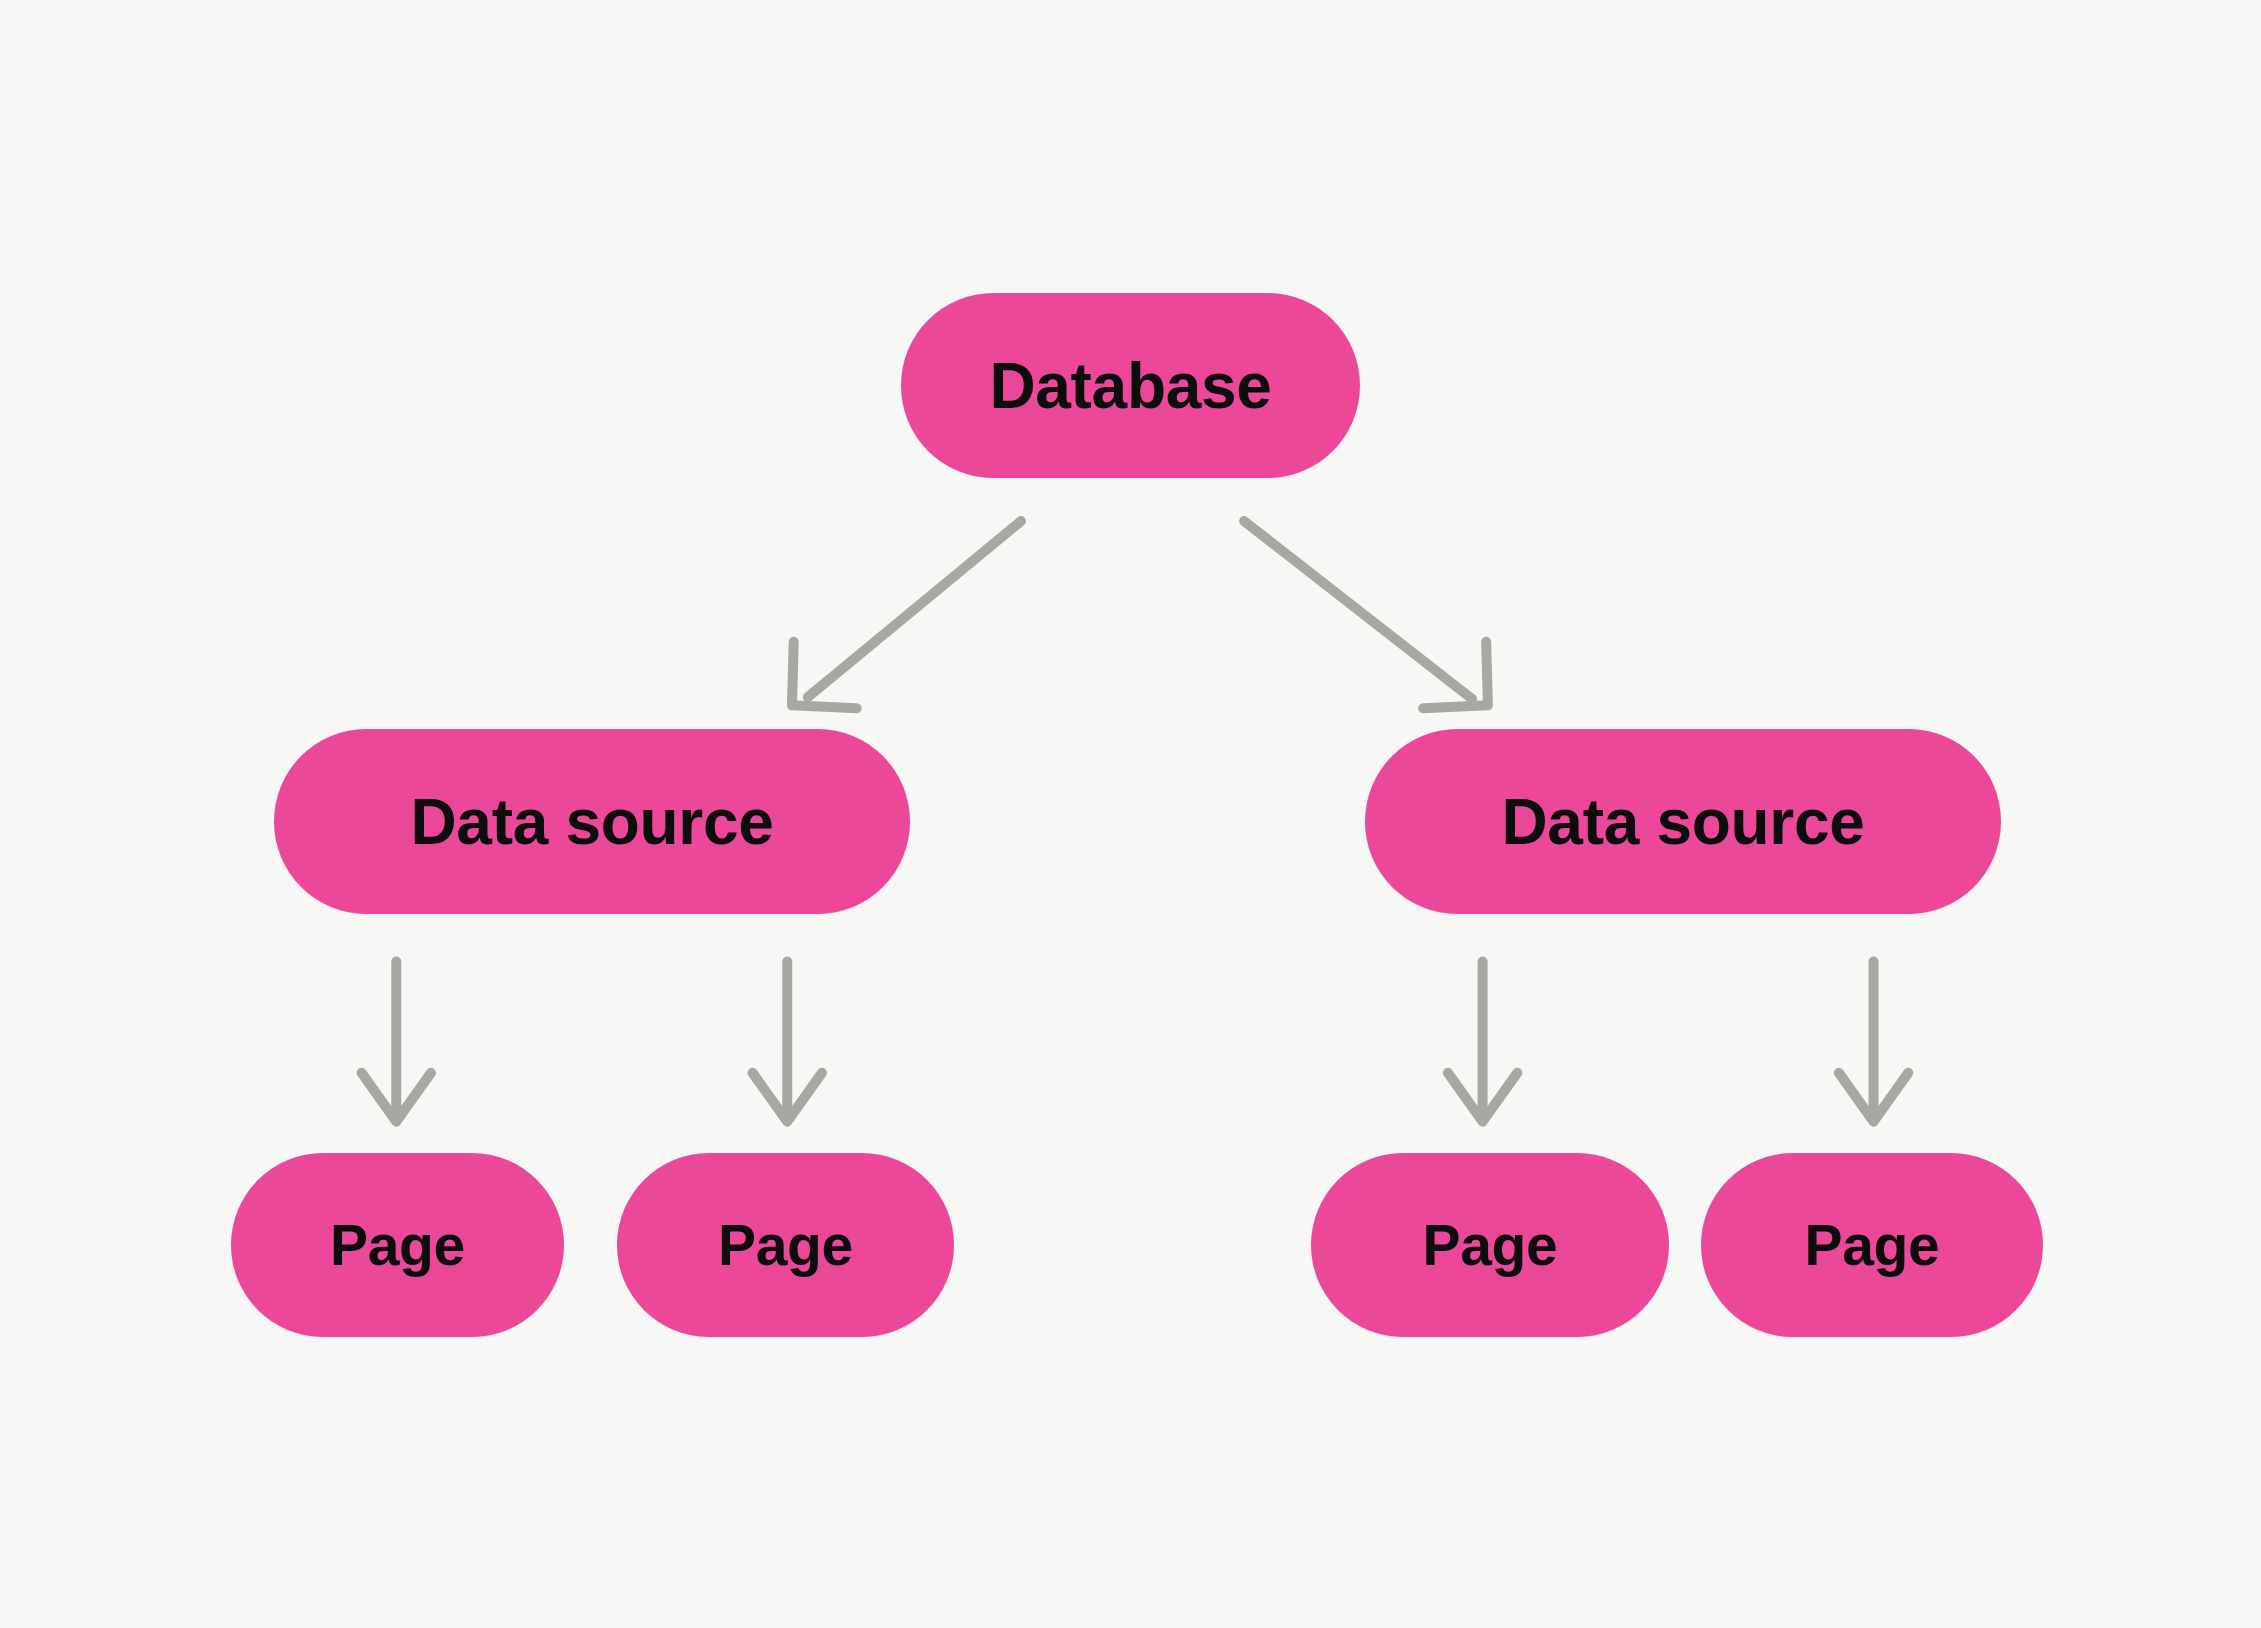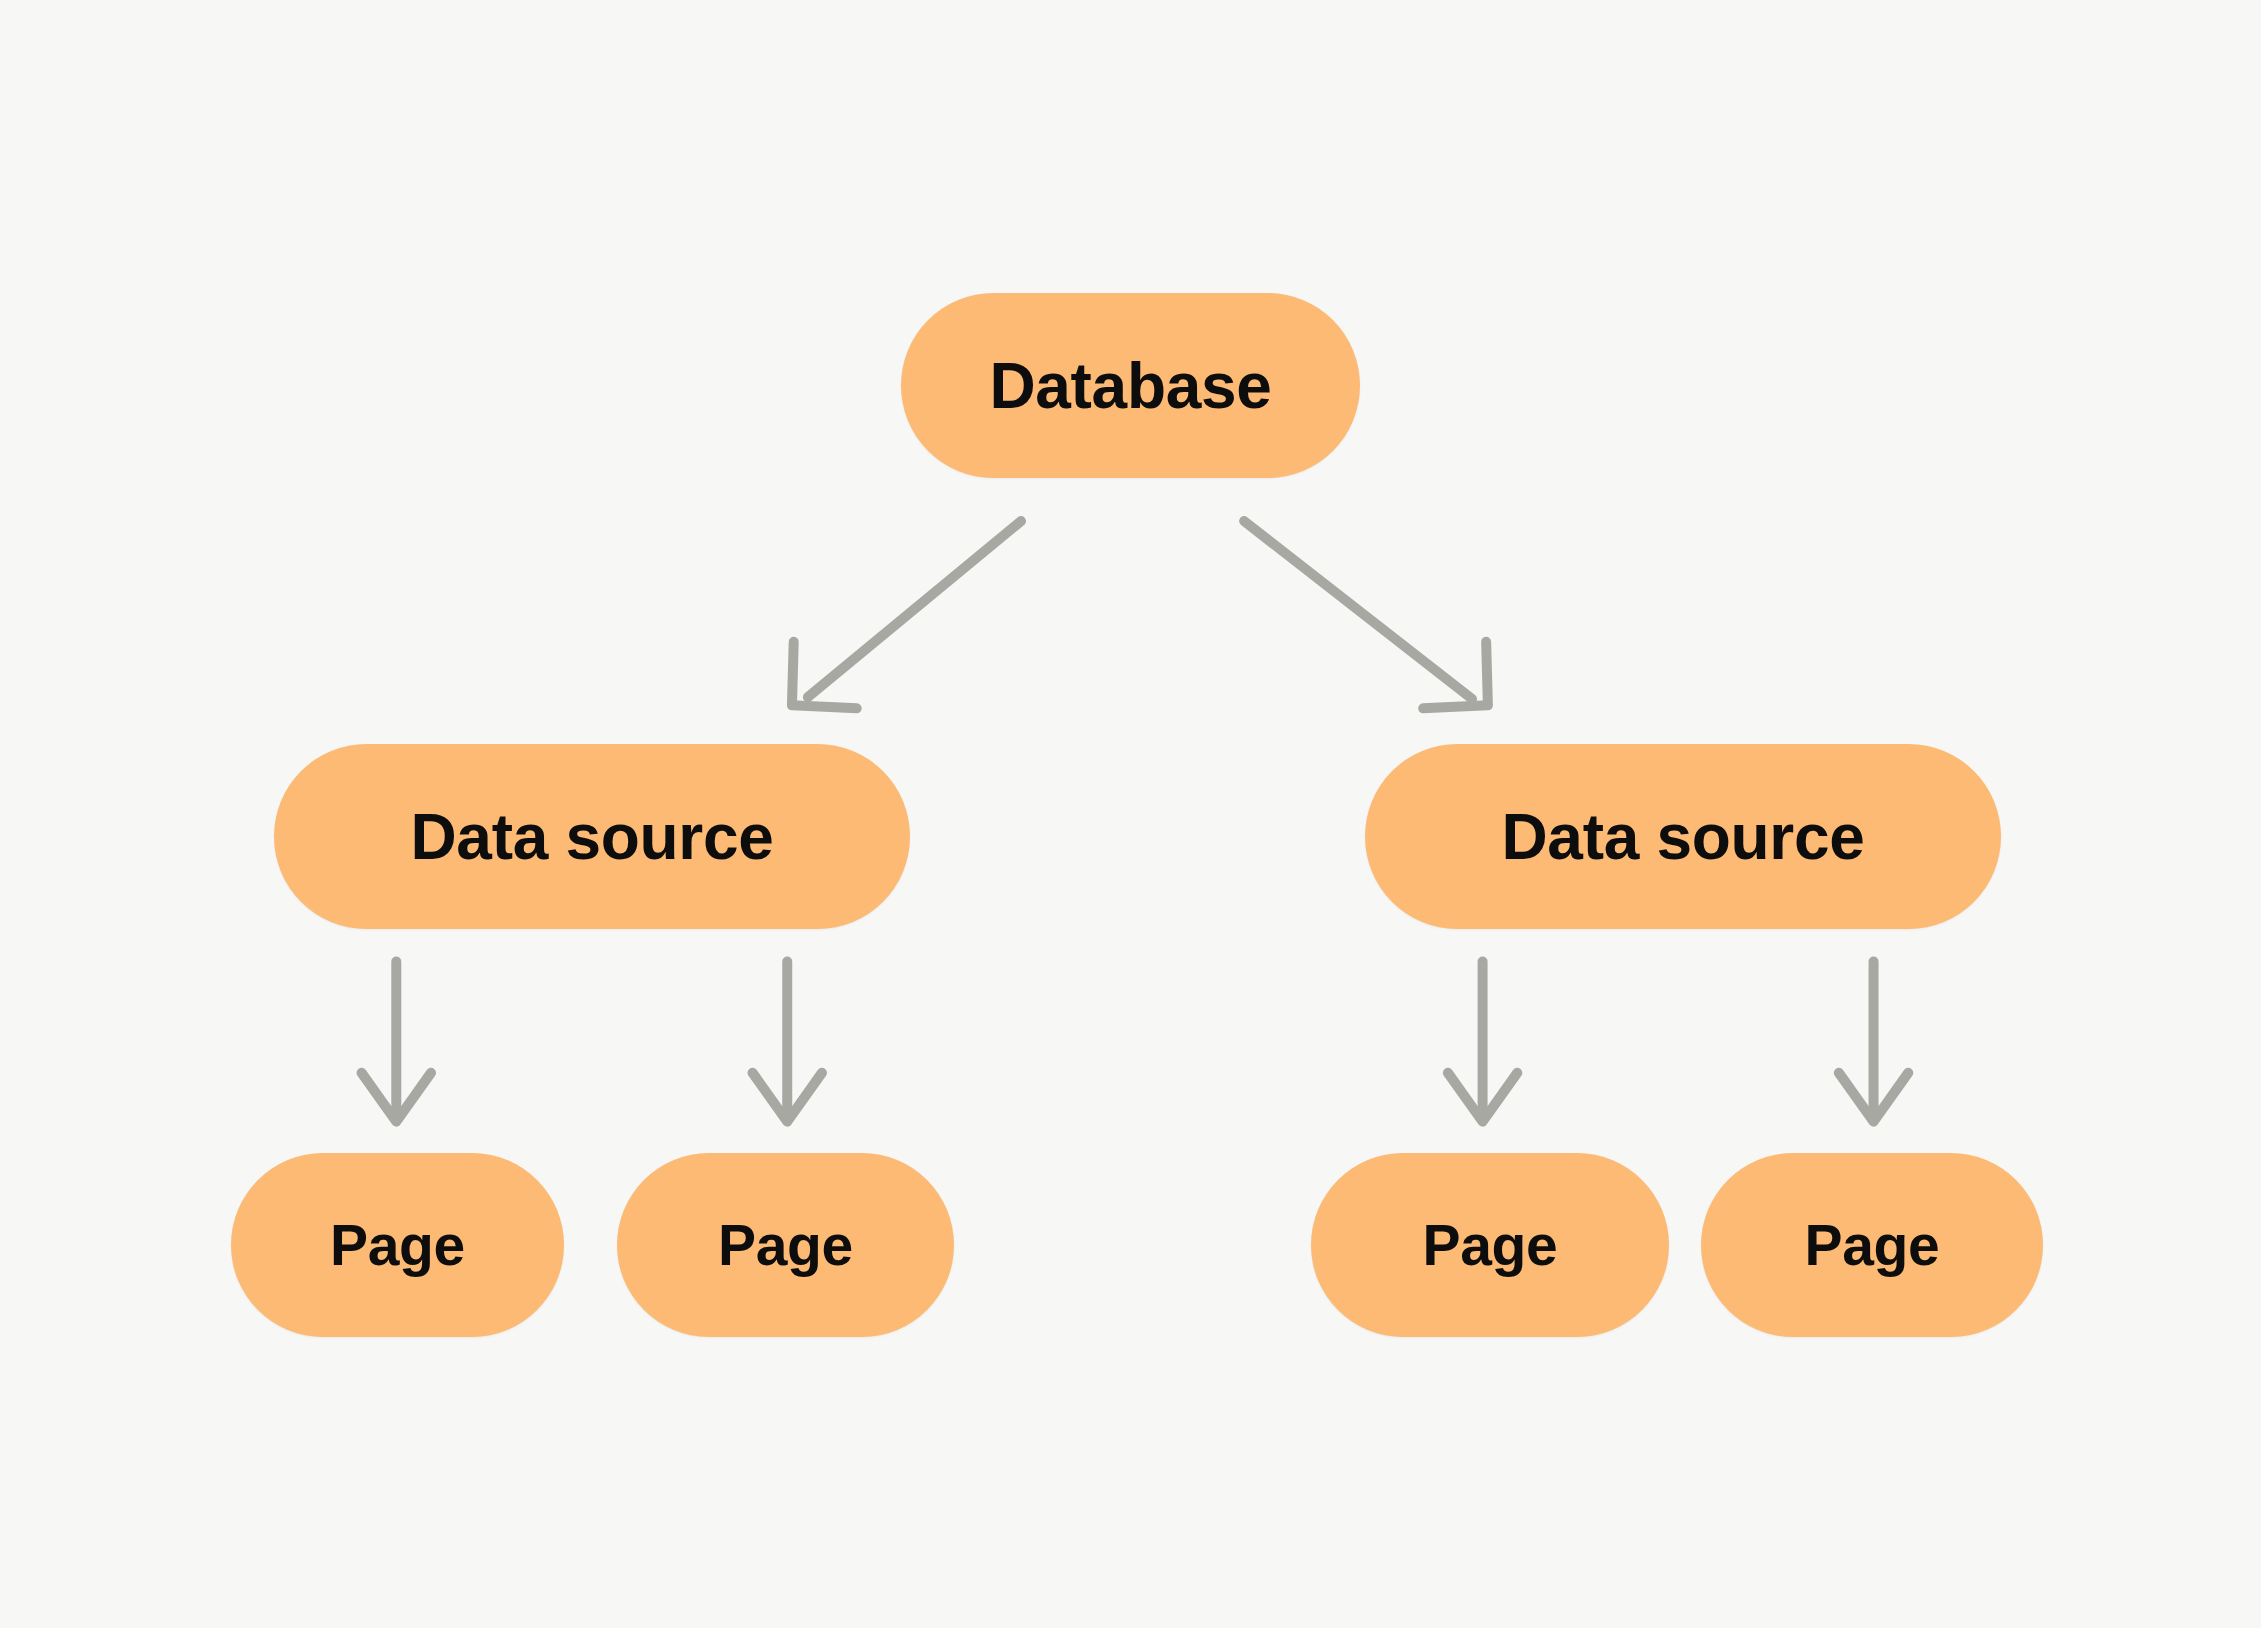--- a/index.html
+++ b/index.html
@@ -27,21 +27,21 @@
     width: 2261px;
     height: 1628px;
     pointer-events: none;
   }
 
   .node {
     position: absolute;
     display: flex;
     align-items: center;
     justify-content: center;
-    background: #fdba74;
+    background: #ec4899;
     border-radius: 588px;
     box-sizing: border-box;
     box-shadow: 0 1.2px 2.9px rgba(15, 15, 15, 0.035),
                 0 0.6px 1.2px rgba(15, 15, 15, 0.03);
     text-align: center;
   }
 
   .node-label {
     color: #0d0d0d;
     font-weight: bold;
@@ -55,21 +55,21 @@
   #node-database {
     left: 901px;
     top: 293px;
     width: 459px;
     height: 185px;
   }
   #node-database .node-label { font-size: 64px; }
 
   
   .node-datasource {
-    top: 744px;
+    top: 729px;
     height: 185px;
   }
   #node-datasource-left  { left: 274px;  width: 636px; }
   #node-datasource-right { left: 1365px; width: 636px; }
   .node-datasource .node-label { font-size: 64px; }
 
   
   .node-page {
     top: 1153px;
     height: 184px;

